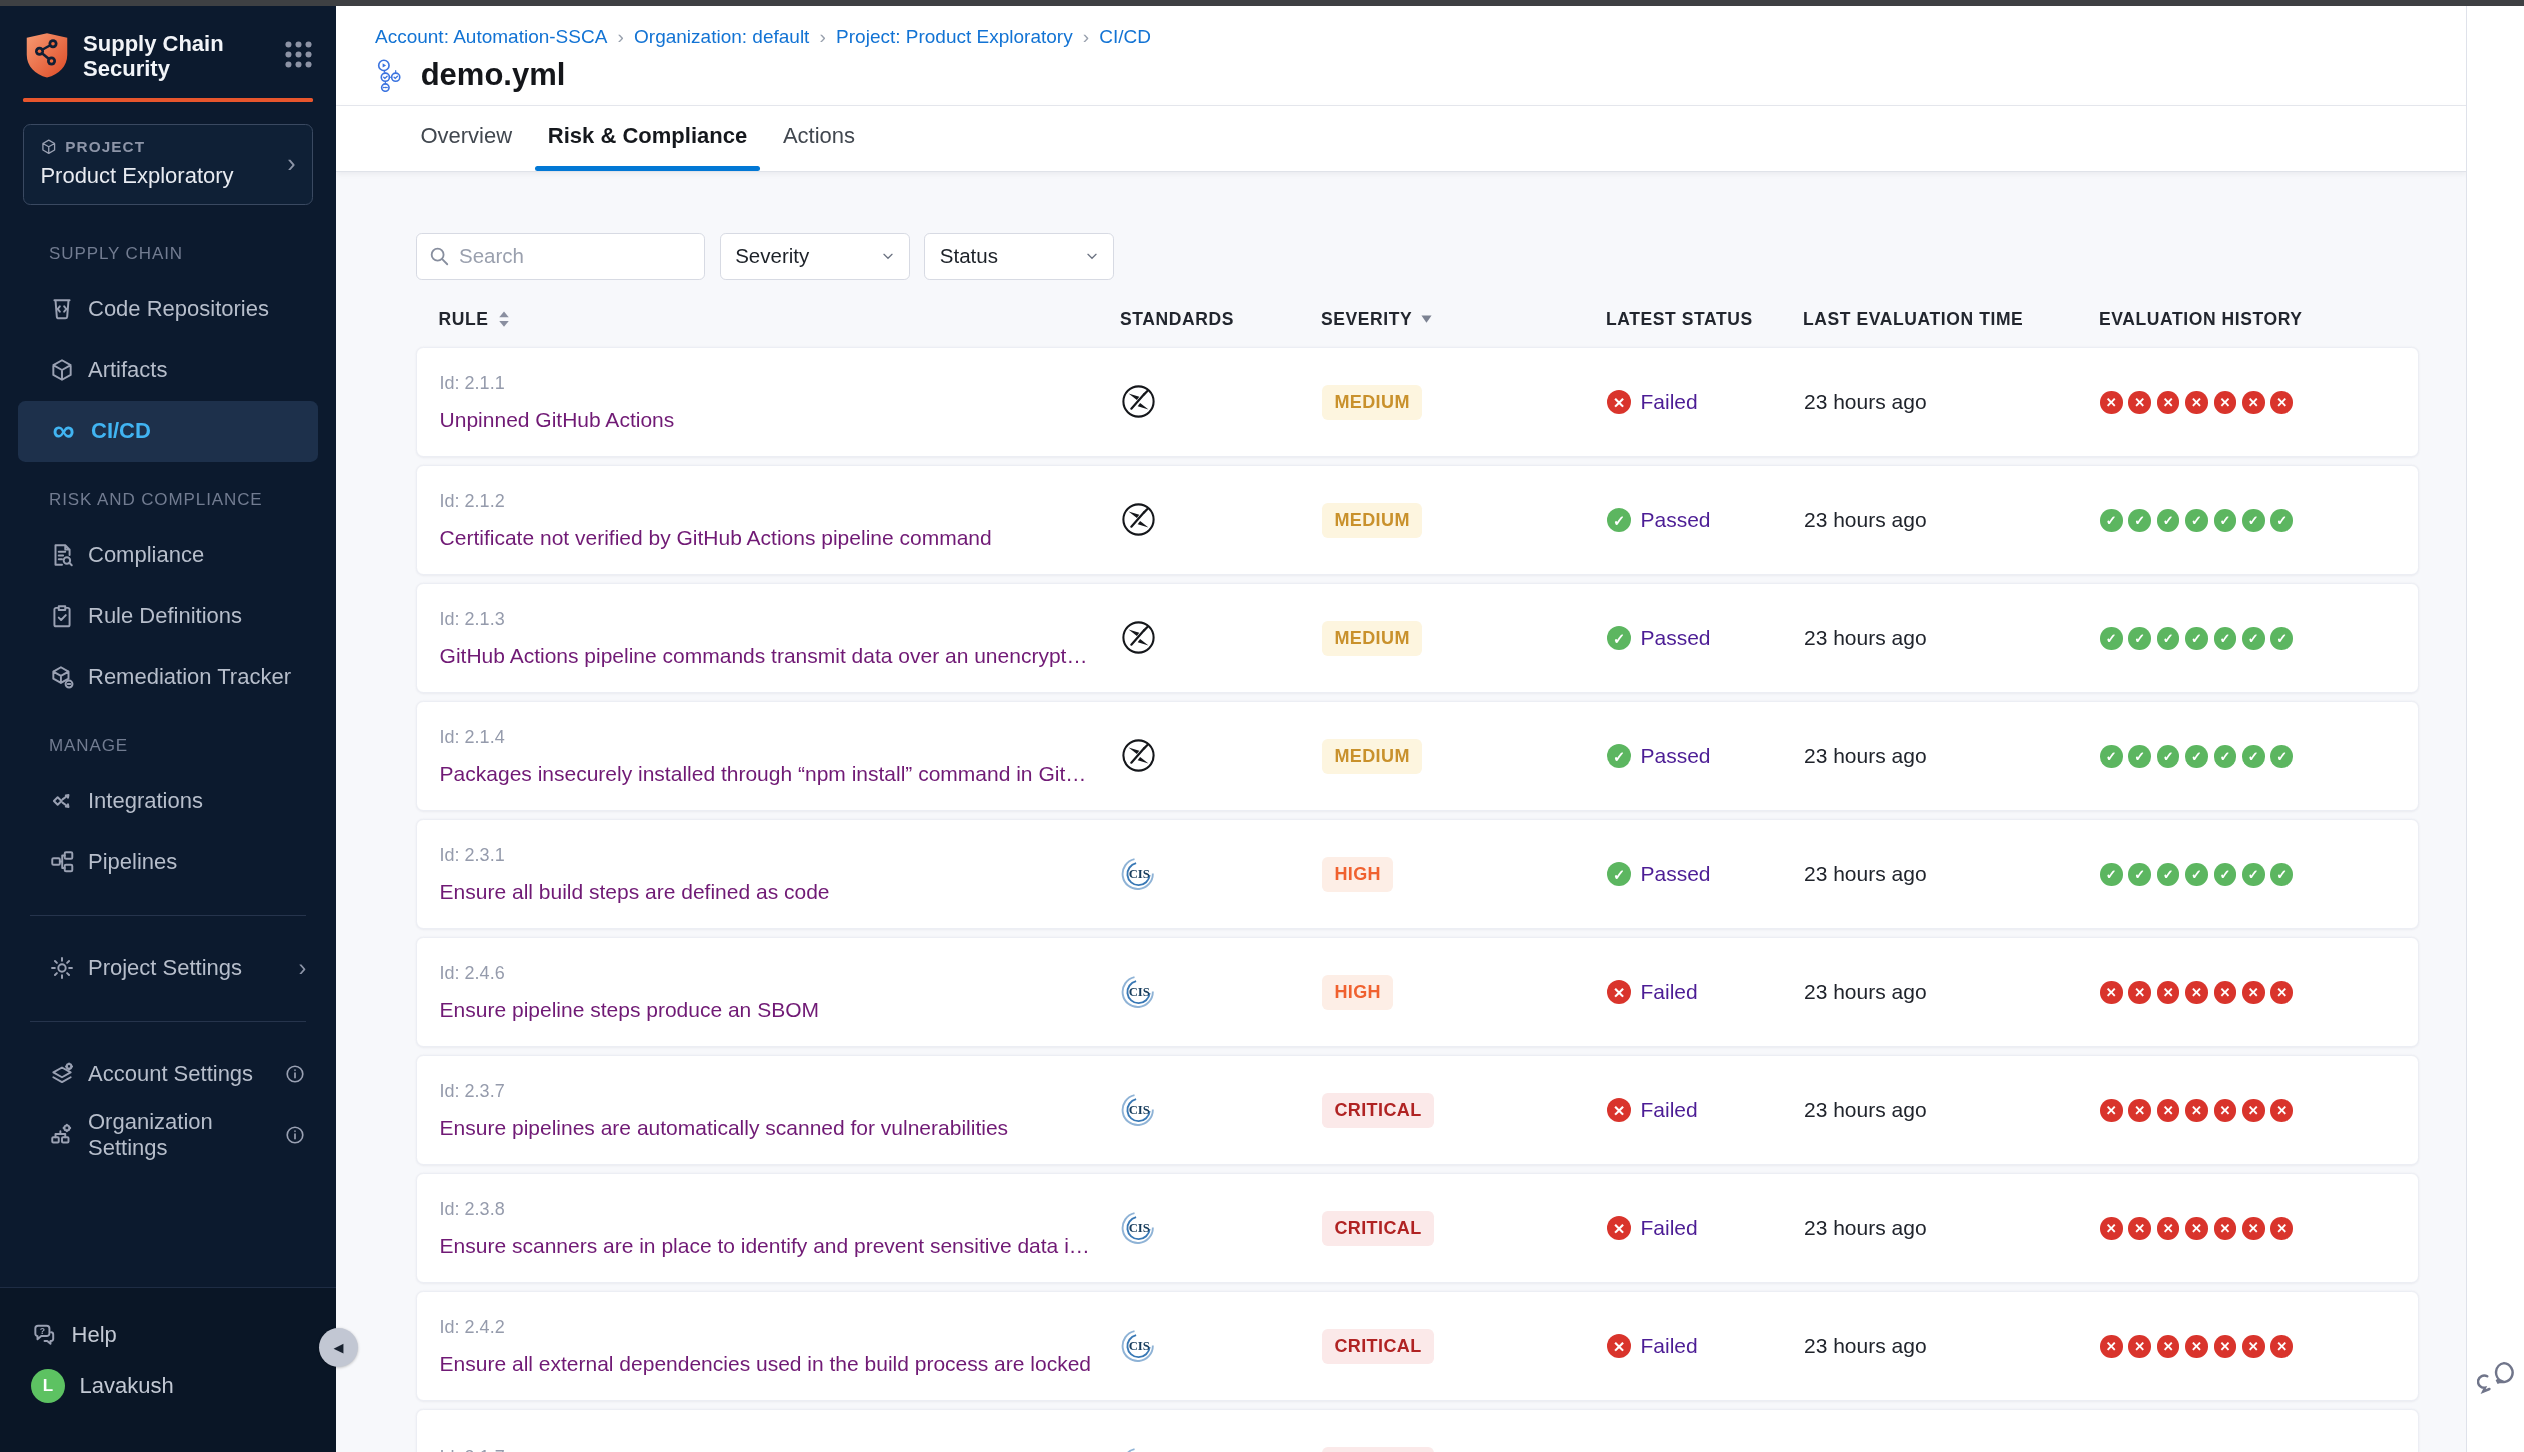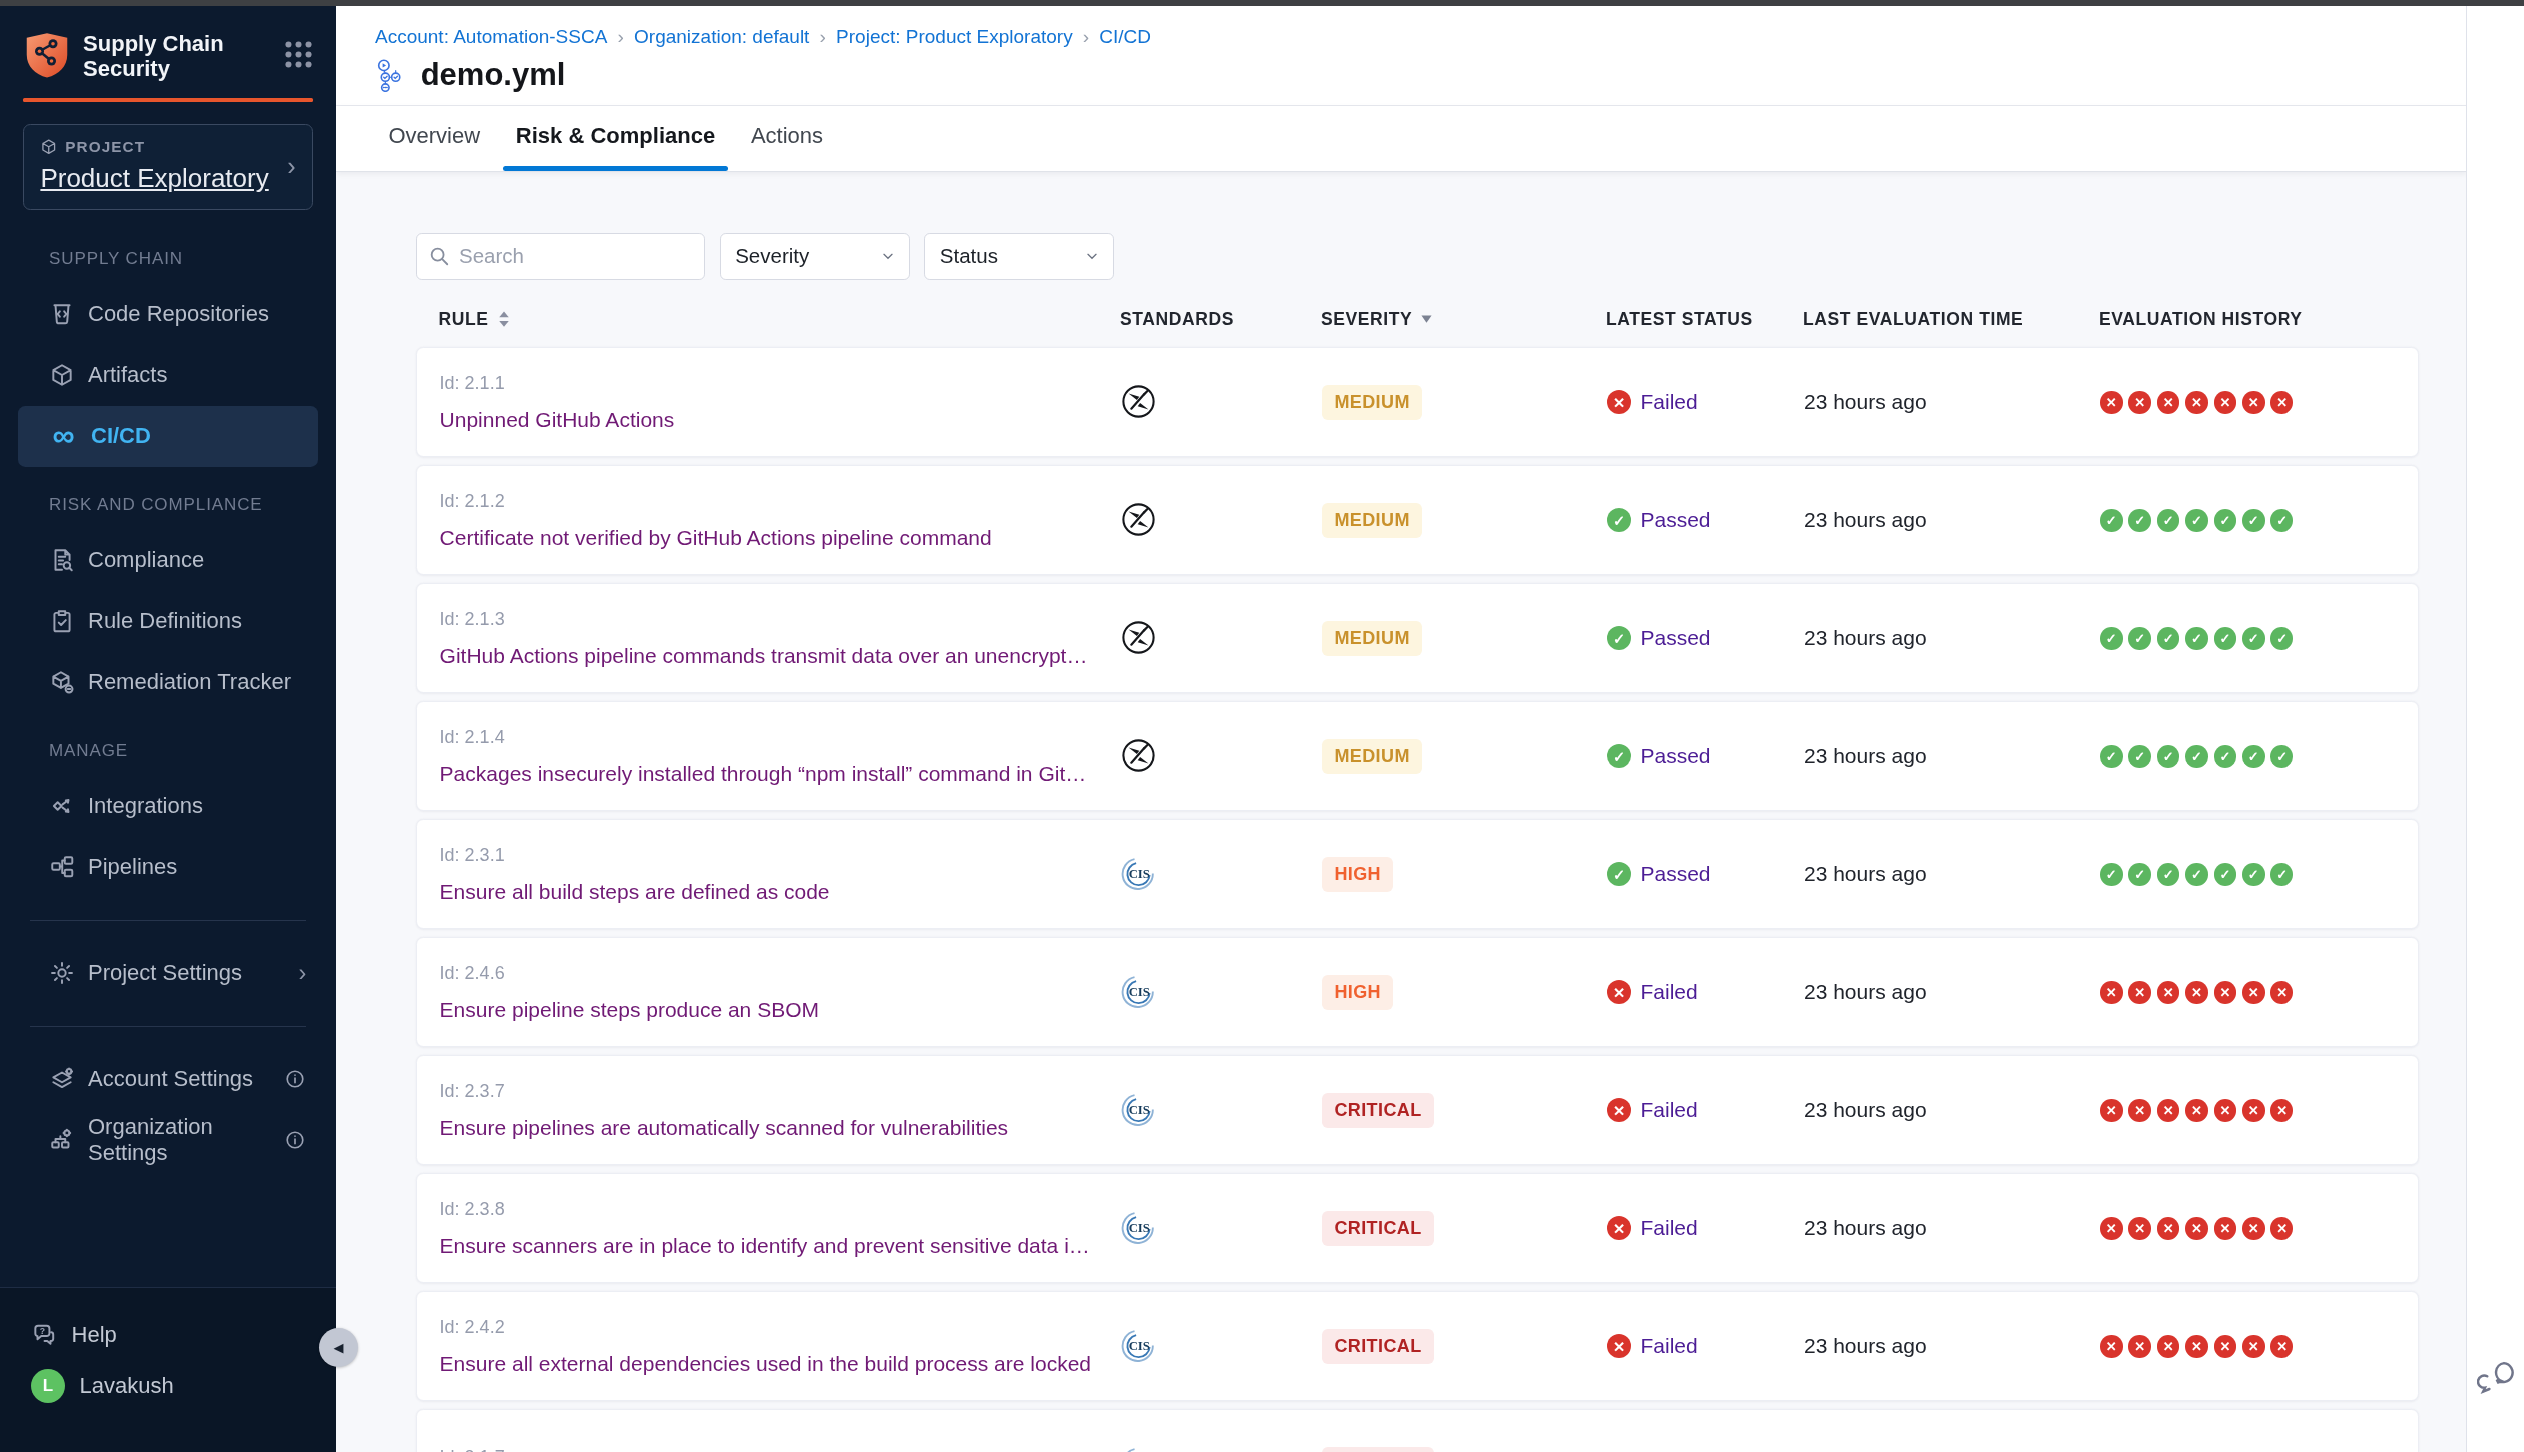--- a/index.html
+++ b/index.html
@@ -10,21 +10,21 @@
   
   .sidebar { position:absolute; left:0; top:5.8px; width:336px; height:1447px; background:#0c1a2e; color:#b7becb; z-index:10; }
   .sb-head { padding:25px 23.4px 0 23.4px; display:flex; align-items:flex-start; }
   .sb-logo { width:48px; height:48px; flex:none; }
   .sb-title { margin-left:11.7px; font-size:22px; font-weight:bold; color:#f2f4f8; line-height:25px; flex:1; }
   .grid-btn { width:29px; height:29px; margin-top:8.8px; flex:none; cursor:pointer; }
   .sb-rule { margin:17.5px 23.4px 0 23.4px; height:3.7px; background:#e8562d; border-radius:1.5px; }
   .proj-box { margin:22px 23.4px 0 23.4px; border:1.1px solid #3a4961; border-radius:7.3px; padding:13px 16px 14.6px 16px; display:flex; align-items:center; background:#0f2036; }
   .proj-main { flex:1; }
   .proj-label-row { display:flex; align-items:center; gap:7.3px; color:#8d95a8; font-size:15.3px; letter-spacing:1.1px; font-weight:bold; }
-  .proj-name { margin-top:7.3px; color:#e8ebf1; font-size:26px;text-decoration:underline; }
+  .proj-name { margin-top:7.3px; color:#e8ebf1; font-size:22px; }
   .proj-chev { color:#8d95a8; font-size:25px; line-height:1; }
   .nav { margin-top:24px; padding:0 18px; }
   .nav-item { display:flex; align-items:center; gap:13px; height:61px; padding:0 11.7px 0 31px; font-size:22px; color:#b7becb; border-radius:7.3px; cursor:pointer; }
   .nav-item .lbl { flex:1; }
   .nav-item.active { background:#1d304b; color:#41b4f2; font-weight:bold; }
   .nav-sec { padding:0 0 0 31px; margin-top:13px; height:50px; display:flex; align-items:center; font-size:17px; letter-spacing:0.9px; color:#727c91; }
   .nav-div { border-top:0.7px solid #26344c; margin:22px 12.4px; }
   .icn { width:26px; height:26px; flex:none; stroke:#9aa1b3; fill:none; stroke-width:1.8; stroke-linecap:round; stroke-linejoin:round; }
   .inf { font-size:31px; line-height:26px; width:29px; text-align:center; color:#41b4f2; font-weight:bold; flex:none; }
   .chev-r { color:#8d95a8; font-size:23.4px; }
@@ -34,21 +34,21 @@
   .collapse-handle { position:absolute; left:319px; top:1328px; width:39px; height:39px; border-radius:50%; background:#c2c7d3; z-index:40; display:flex; align-items:center; justify-content:center; color:#18212f; font-size:13px; cursor:pointer; box-shadow:0 0.7px 2.9px rgba(0,0,0,.25); }
 
   
   .main { position:absolute; left:336px; top:5.8px; width:2131px; height:1447px; background:#f7f8fb; }
   .main-header { height:100px; background:#fff; border-bottom:0.7px solid #e7e9ef; padding:20.5px 0 0 39px; }
   .breadcrumb { display:flex; align-items:center; gap:10.2px; font-size:19px; }
   .crumb { color:#1273d4; cursor:pointer; }
   .crumb-sep { color:#98a0ad; font-size:19px; }
   .title-row { margin-top:8.8px; display:flex; align-items:center; gap:11.7px; }
   .page-title { font-size:31px; font-weight:bold; color:#14161a; }
-  .tabbar { height:66px; background:#fff; border-bottom:0.7px solid #e0e3e9; box-shadow:0 2.2px 5.8px rgba(20,22,40,.06); display:flex; align-items:flex-end; gap:11px; padding-left:40px; position:relative; z-index:5; }
+  .tabbar { height:66px; background:#fff; border-bottom:0.7px solid #e0e3e9; box-shadow:0 2.2px 5.8px rgba(20,22,40,.06); display:flex; align-items:flex-end; gap:11px; padding-left:72px; position:relative; z-index:5; }
   .tab { position:relative; font-size:22px; color:#41474f; padding:0 12.4px 22px 12.4px; cursor:pointer; }
   .tab.active { color:#15181d; font-weight:bold; }
   .tab.active::after { content:""; position:absolute; left:0; right:0; bottom:0; height:5.1px; border-radius:2.9px; background:#0278d5; }
 
   .content { position:absolute; top:167px; left:0; right:0; bottom:0; padding:60px 0 0 80px; overflow:hidden; }
   .filter-row { display:flex; gap:14.6px; }
   .search-wrap { position:relative; width:289px; height:38px; }
   .search-wrap svg { position:absolute; left:11.7px; top:12.4px; }
   .search-input { width:289px; height:47px; border:1.1px solid #d7dae3; border-radius:5.8px; padding:0 11.7px 0 42px; font-size:20.5px; color:#1c2128; background:#fff; outline:none; font-family:"Liberation Sans",sans-serif; }
   .search-input::placeholder { color:#9aa0ae; }

